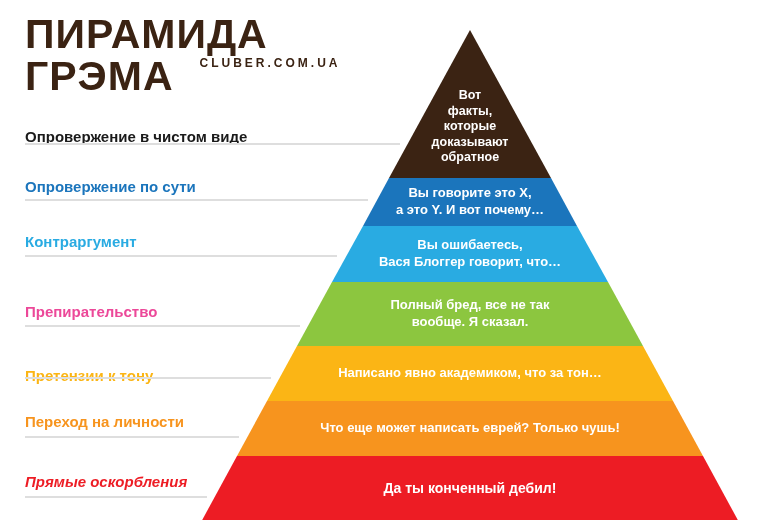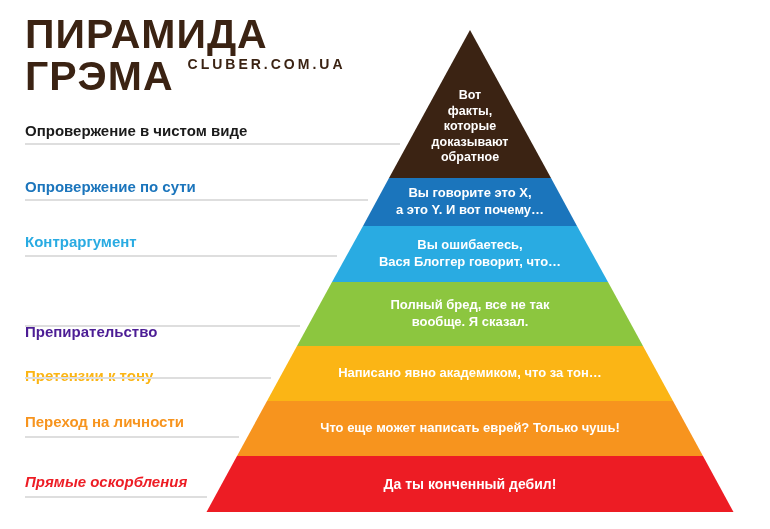--- a/index.html
+++ b/index.html
@@ -6,27 +6,27 @@
   .canvas {
     position:relative; width:770px; height:529px; background:#ffffff;
     font-family:"Liberation Sans", sans-serif; overflow:hidden;border-radius:25px;
   }
 
   
   .title-block { position:absolute; left:25px; top:14px; color:#3b2313; font-weight:800; }
   .title-l1 { font-size:41px; line-height:1.02; letter-spacing:1px; }
   .title-row { display:flex; align-items:flex-start; }
   .title-l2 { font-size:41px; line-height:1.02; letter-spacing:1px; font-weight:800; }
-  .site { font-size:14px; letter-spacing:3px; margin-left:14px; font-weight:700; }
+  .site { font-size:12px; letter-spacing:3px; margin-left:26px; font-weight:700; }
 
   
   .axis-label { position:absolute; left:25px; font-size:15px; font-weight:800; white-space:nowrap; }
   .axis-line  { position:absolute; left:25px; height:2px; background:#dedede; }
 
-  .lab1 { top:122px;text-align:right; } .line1 { top:143px; width:375px; }
+  .lab1 { top:128px;text-align:right; } .line1 { top:143px; width:375px; }
   .lab2 { top:178px; } .line2 { top:199px; width:343px; }
   .lab3 { top:233px; } .line3 { top:255px; width:312px; }
   .lab4 { top:303px; } .line4 { top:325px; width:275px; }
   .lab5 { top:367px; } .line5 { top:377px; width:246px; }
   .lab6 { top:413px; } .line6 { top:436px; width:214px; }
   .lab7 { top:473px;font-style:italic; } .line7 { top:496px; width:182px; }
 
   
   .pyramid { position:absolute; left:200px; top:30px; width:540px; height:494px; }
   .slice {
@@ -38,21 +38,21 @@
     text-align:center; white-space:pre-line;
   }
   .s1 { top:0;     height:148px; clip-path:polygon(270px 0px, 351px 148px, 189px 148px);
         align-items:flex-end; padding-bottom:12px; }
   .s1 .slice-text { font-size:12.5px; line-height:1.25; }
   .s2 { top:148px; height:48px;  clip-path:polygon(189px 0px, 351px 0px, 377px 48px, 163px 48px); }
   .s3 { top:196px; height:56px;  clip-path:polygon(163px 0px, 377px 0px, 408px 56px, 132px 56px); }
   .s4 { top:252px; height:64px;  clip-path:polygon(132px 0px, 408px 0px, 443px 64px, 97px 64px); }
   .s5 { top:316px; height:55px;  clip-path:polygon(97px 0px, 443px 0px, 473px 55px, 67px 55px); }
   .s6 { top:371px; height:55px;  clip-path:polygon(67px 0px, 473px 0px, 503px 55px, 37px 55px); }
-  .s7 { top:426px; height:56px;  clip-path:polygon(37px 0px, 503px 0px, 540px 68px, 0px 68px); }
+  .s7 { top:426px; height:64px;  clip-path:polygon(37px 0px, 503px 0px, 540px 68px, 0px 68px); }
   .s7 .slice-text { font-size:14px; }
 </style>
 </head>
 <body>
 
 <div class="canvas">
 
   <div class="title-block">
     <div class="title-l1">ПИРАМИДА</div>
     <div class="title-row">
@@ -63,21 +63,21 @@
 
   <div class="axis-label lab1" style="color: rgb(26, 26, 26);">Опровержение в чистом виде</div>
   <div class="axis-line line1"></div>
 
   <div class="axis-label lab2" style="color: rgb(27, 117, 188);">Опровержение по сути</div>
   <div class="axis-line line2"></div>
 
   <div class="axis-label lab3" style="color: rgb(41, 171, 226);">Контраргумент</div>
   <div class="axis-line line3"></div>
 
-  <div class="axis-label lab4" style="color: #4c1d95; margin-top: 20px;">Препирательство</div>
+  <div class="axis-label lab4" style="color: #ec4899;">Препирательство</div>
   <div class="axis-line line4"></div>
 
   <div class="axis-label lab5" style="color: rgb(251, 181, 21);">Претензии к тону</div>
   <div class="axis-line line5"></div>
 
   <div class="axis-label lab6" style="color: rgb(247, 148, 30);">Переход на личности</div>
   <div class="axis-line line6"></div>
 
   <div class="axis-label lab7" style="color: rgb(237, 28, 36);">Прямые оскорбления</div>
   <div class="axis-line line7"></div>

